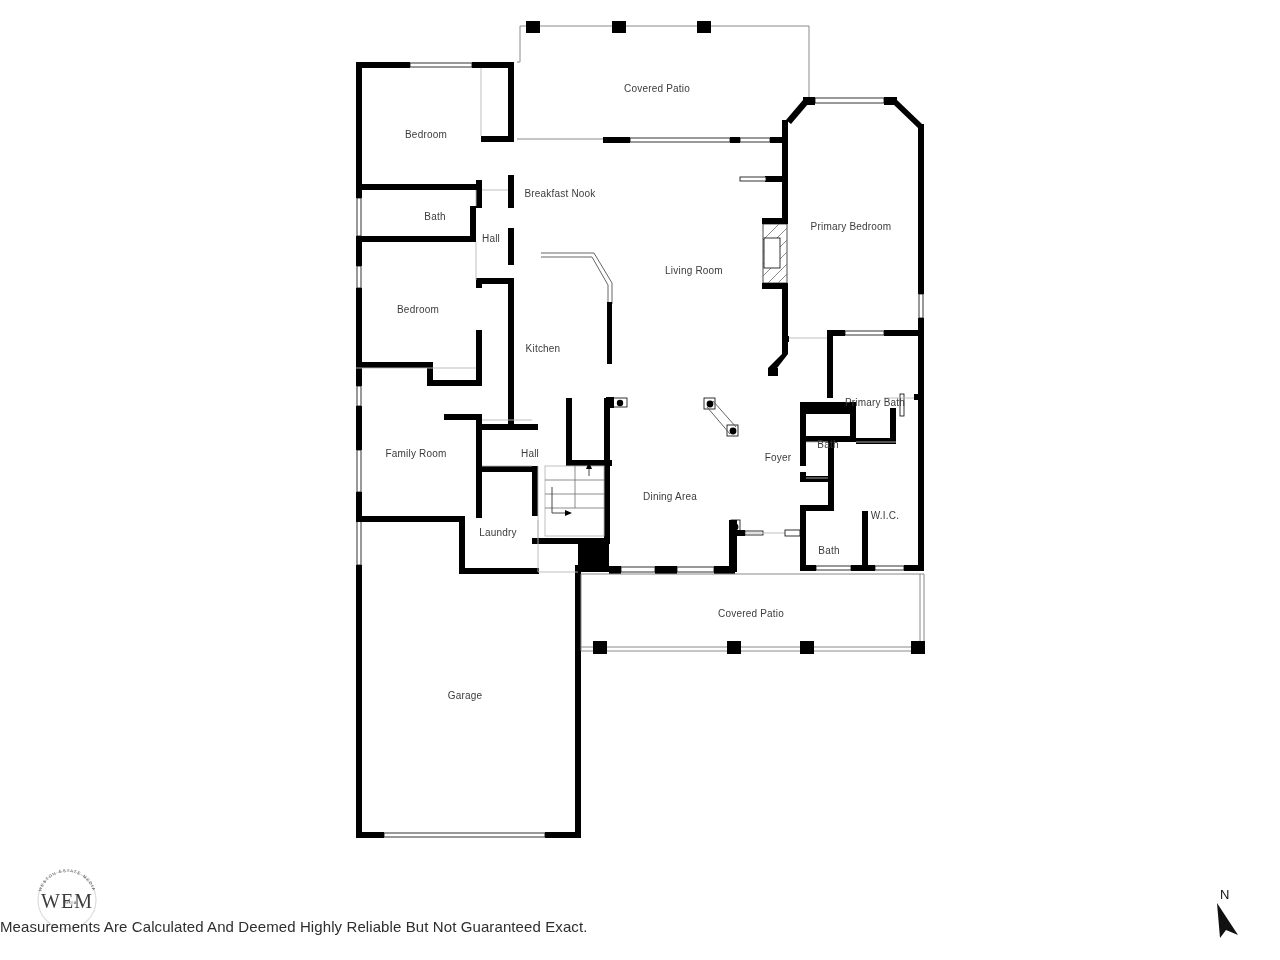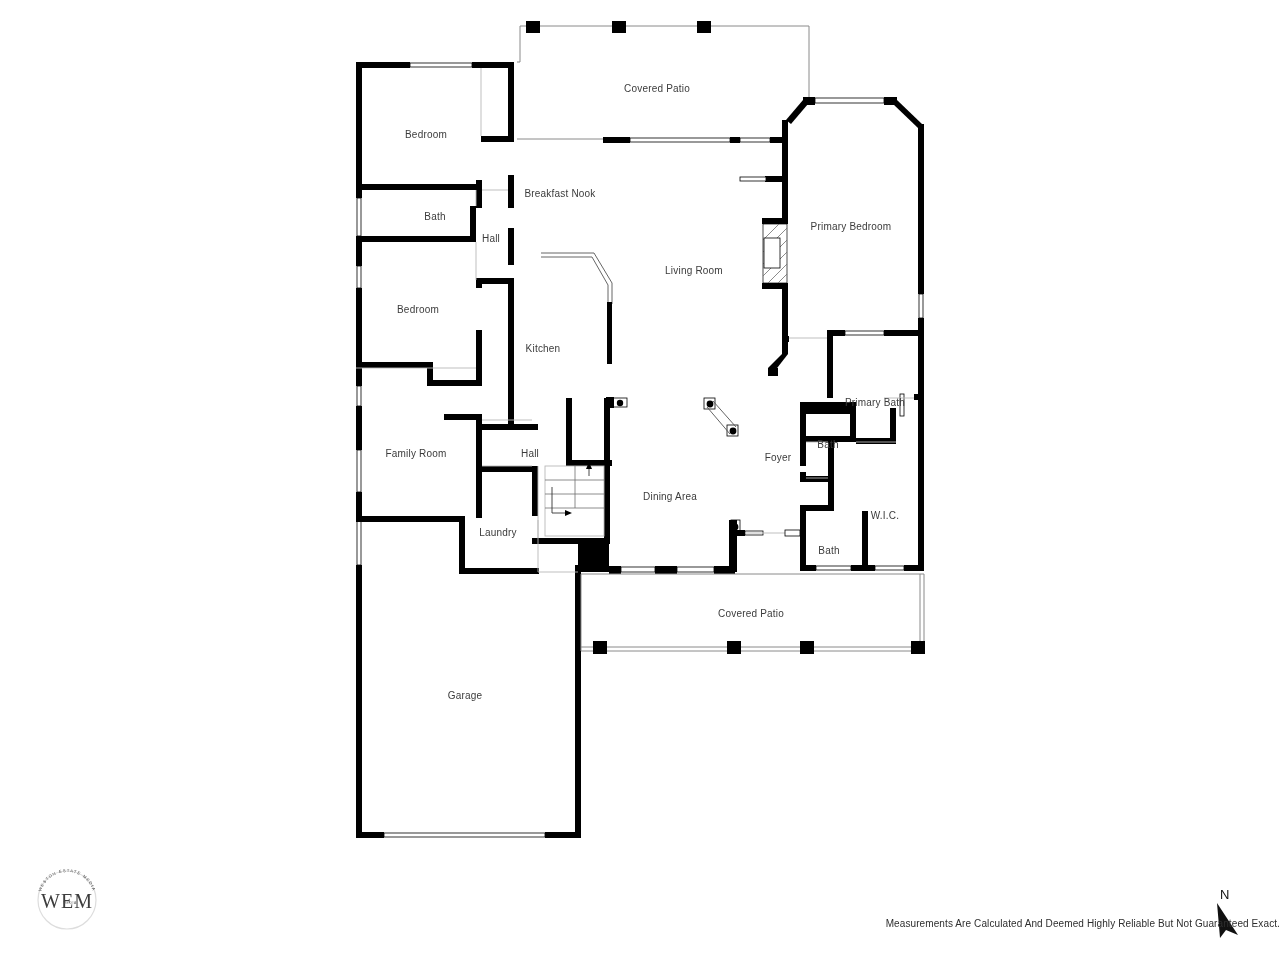--- a/index.html
+++ b/index.html
@@ -35,22 +35,22 @@
   .stairline { stroke: #6e6e6e; stroke-width: 0.8; fill: none; }
   .arrowline { stroke: #333333; stroke-width: 0.9; fill: none; }
   .counter   { stroke: #555555; stroke-width: 0.9; fill: #ffffff; }
   .colmark   { fill: #000000; }
 
   #footer-note {
     position: absolute;
     left: 0;
     top: 918px;
     width: 1280px;
-    text-align: right;
-    font-size: 10px;
+    text-align: left;
+    font-size: 15px;
     color: #2e2e2e;
     font-family: "Liberation Sans", sans-serif;
     letter-spacing: 0.1px;
   }
   #logo {
     position: absolute;
     left: 28px;
     top: 860px;
     width: 78px;
     height: 78px;

